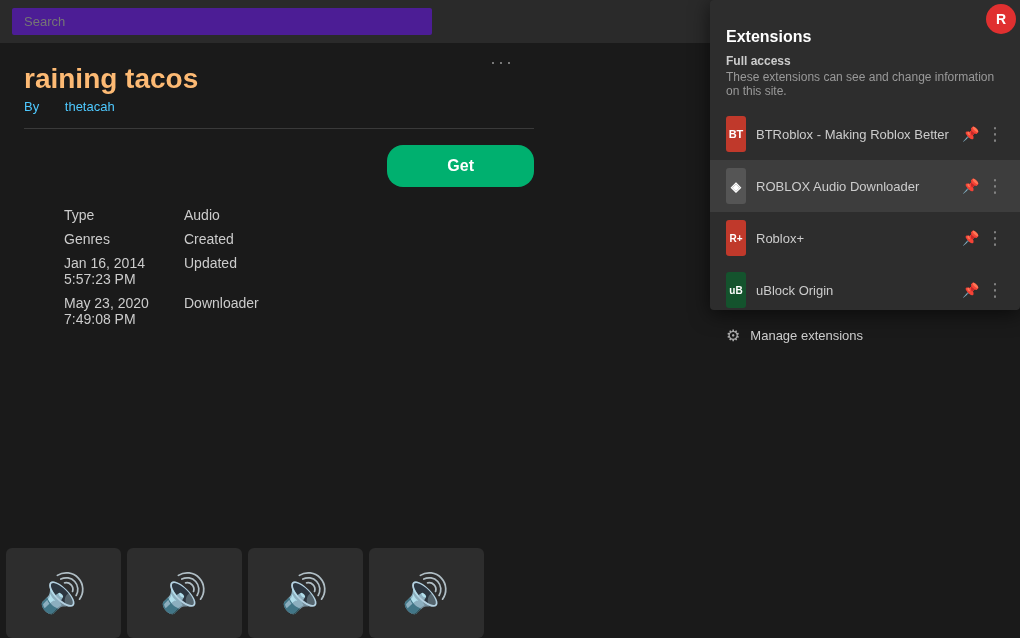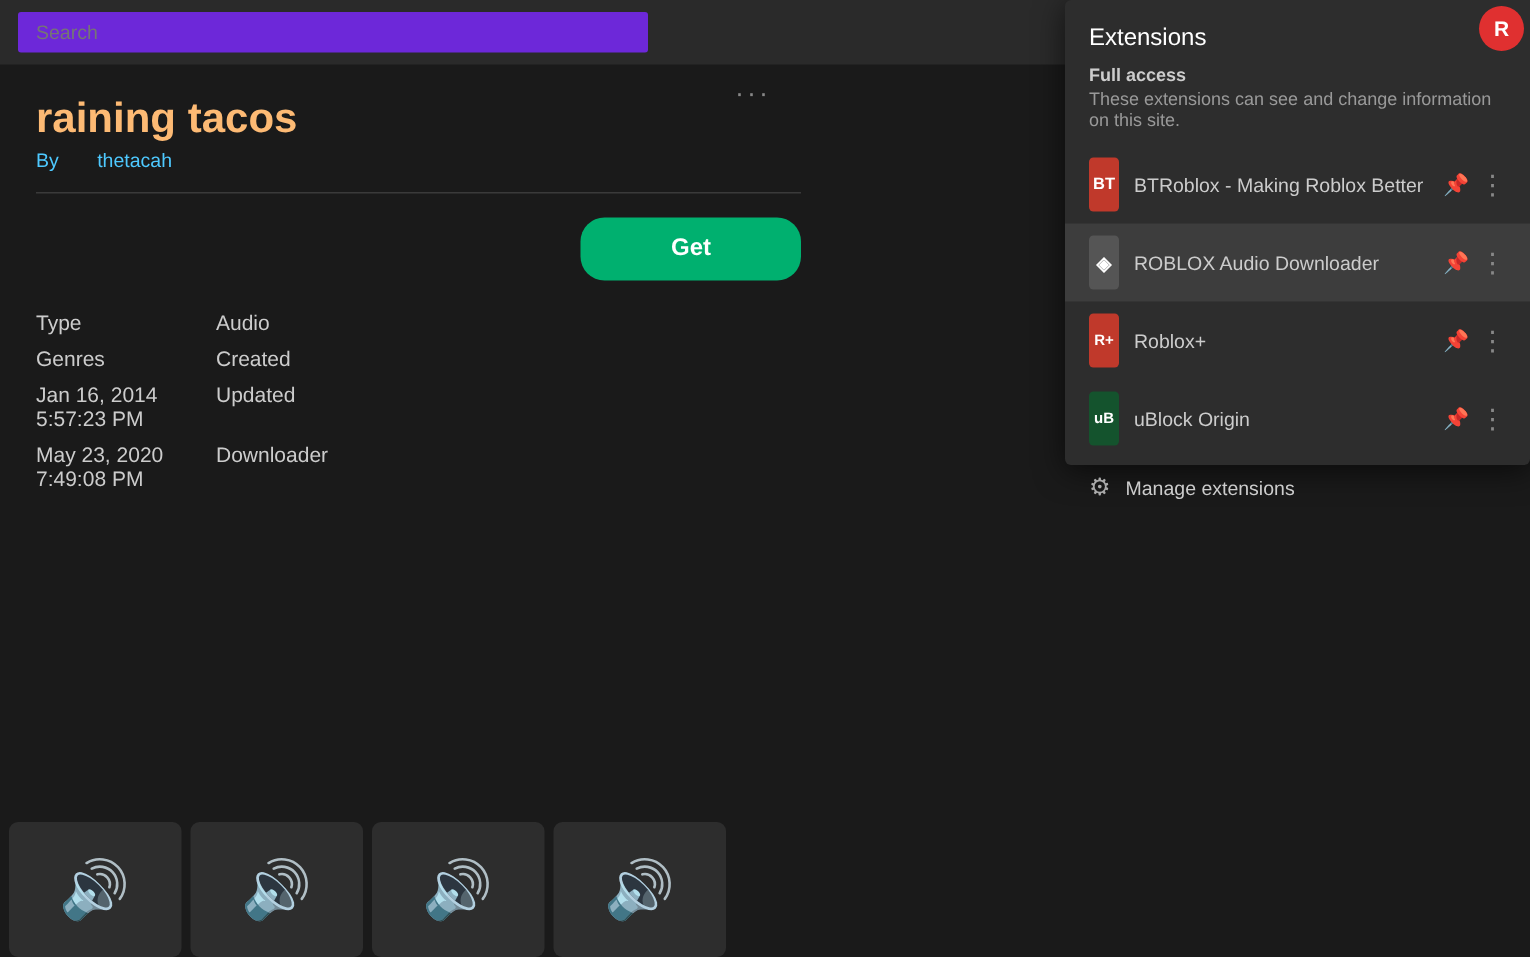--- a/index.html
+++ b/index.html
@@ -23,21 +23,21 @@
     }
 
     
     .top-bar {
       background: #2a2a2a;
       padding: 8px 12px;
       display: flex;
       align-items: center;
     }
     .search-input {
-      background: #6d28d9;
+      background: #4c1d95;
       border: none;
       border-radius: 2px;
       color: #aaa;
       padding: 6px 12px;
       width: 420px;
       font-size: 13px;
       outline: none;
     }
 
     
@@ -94,20 +94,21 @@
       cursor: pointer;
       background: none;
       border: none;
     }
 
     .meta-table {
       display: grid;
       grid-template-columns: 120px auto;
       row-gap: 8px;
       font-size: 14px;
+      margin-left: 40px;
     }
     .meta-label {
       color: #ccc;
       font-weight: normal;
     }
     .meta-value {
       color: #ccc;
     }
 
     
@@ -154,22 +155,22 @@
       background: none;
       border: none;
       color: #aaa;
       font-size: 16px;
       cursor: pointer;
     }
 
     .ext-title {
       font-size: 16px;
       color: #fff;
-      font-weight: normal;
-      padding: 17px 16px 4px 16px;
+      font-weight: bold;
+      padding: 28px 16px 4px 16px;
     }
 
     .ext-access-label {
       font-size: 12px;
       font-weight: bold;
       color: #ccc;
       padding: 4px 16px 2px 16px;
     }
     .ext-access-desc {
       font-size: 12px;

